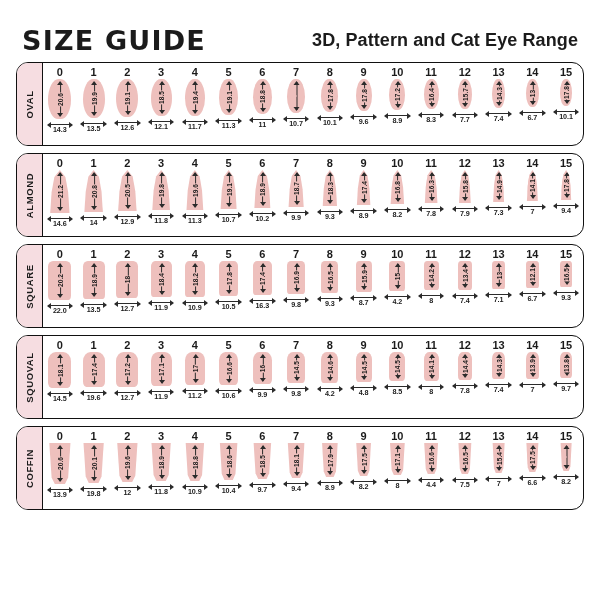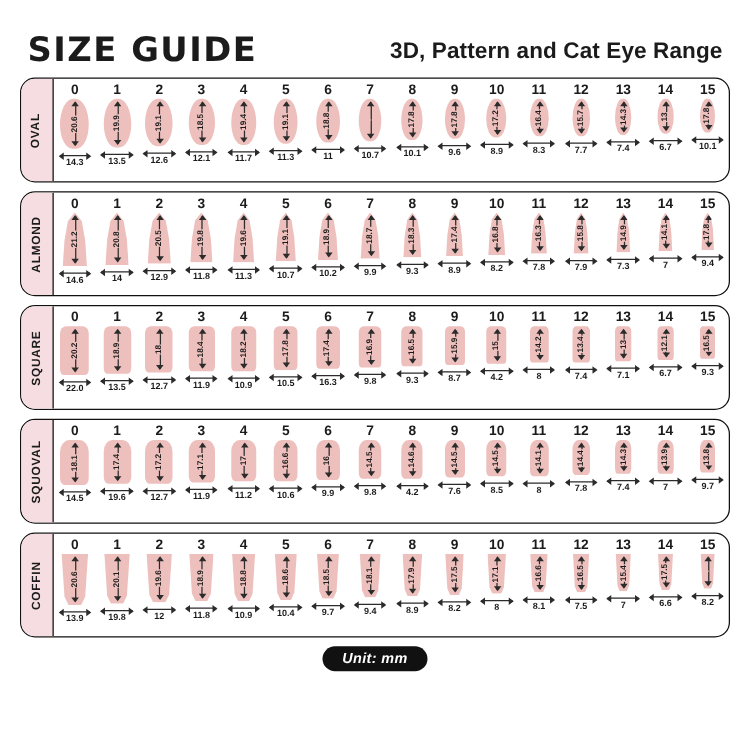--- a/index.html
+++ b/index.html
@@ -1031,21 +1031,21 @@
               <div class="nail-wrap">
                 <div class="nail" style="width: 16px; height: 30px;">
                   <div class="v-measure">
                     <div class="v-line"></div>
                     <div class="v-val">14.5</div>
                   </div>
                 </div>
               </div>
               <div class="h-measure">
                 <div class="h-line"></div>
-                <div class="h-val">7.6</div>
+                <div class="h-val">4.8</div>
               </div>
             </div>
             <div class="col">
               <div class="idx">10</div>
               <div class="nail-wrap">
                 <div class="nail" style="width: 16px; height: 29px;">
                   <div class="v-measure">
                     <div class="v-line"></div>
                     <div class="v-val">14.5</div>
                   </div>
@@ -1310,21 +1310,21 @@
               <div class="nail-wrap">
                 <div class="nail" style="width: 15px; height: 31px;">
                   <div class="v-measure">
                     <div class="v-line"></div>
                     <div class="v-val">16.6</div>
                   </div>
                 </div>
               </div>
               <div class="h-measure">
                 <div class="h-line"></div>
-                <div class="h-val">8.1</div>
+                <div class="h-val">4.4</div>
               </div>
             </div>
             <div class="col">
               <div class="idx">12</div>
               <div class="nail-wrap">
                 <div class="nail" style="width: 14px; height: 31px;">
                   <div class="v-measure">
                     <div class="v-line"></div>
                     <div class="v-val">16.5</div>
                   </div>
@@ -1378,17 +1378,14 @@
               <div class="h-measure">
                 <div class="h-line"></div>
                 <div class="h-val">8.2</div>
               </div>
             </div>
           </div>
         </div>
       </div>
     </div>
 
-  <div class="unit-wrap">
-    <div class="unit">Unit: mm</div>
-  </div>
 
 </div>
 
 </body></html>

